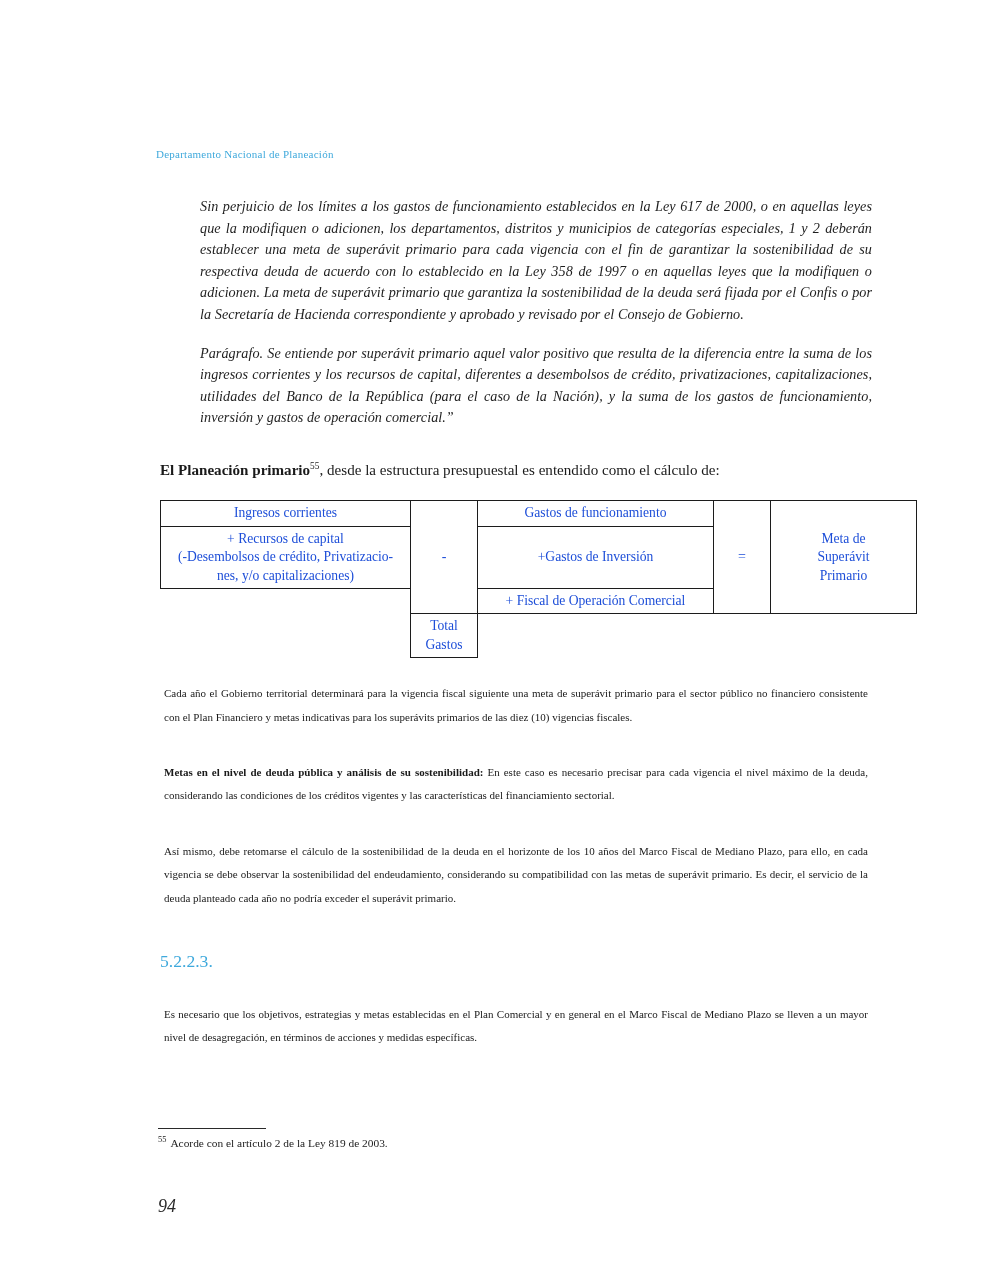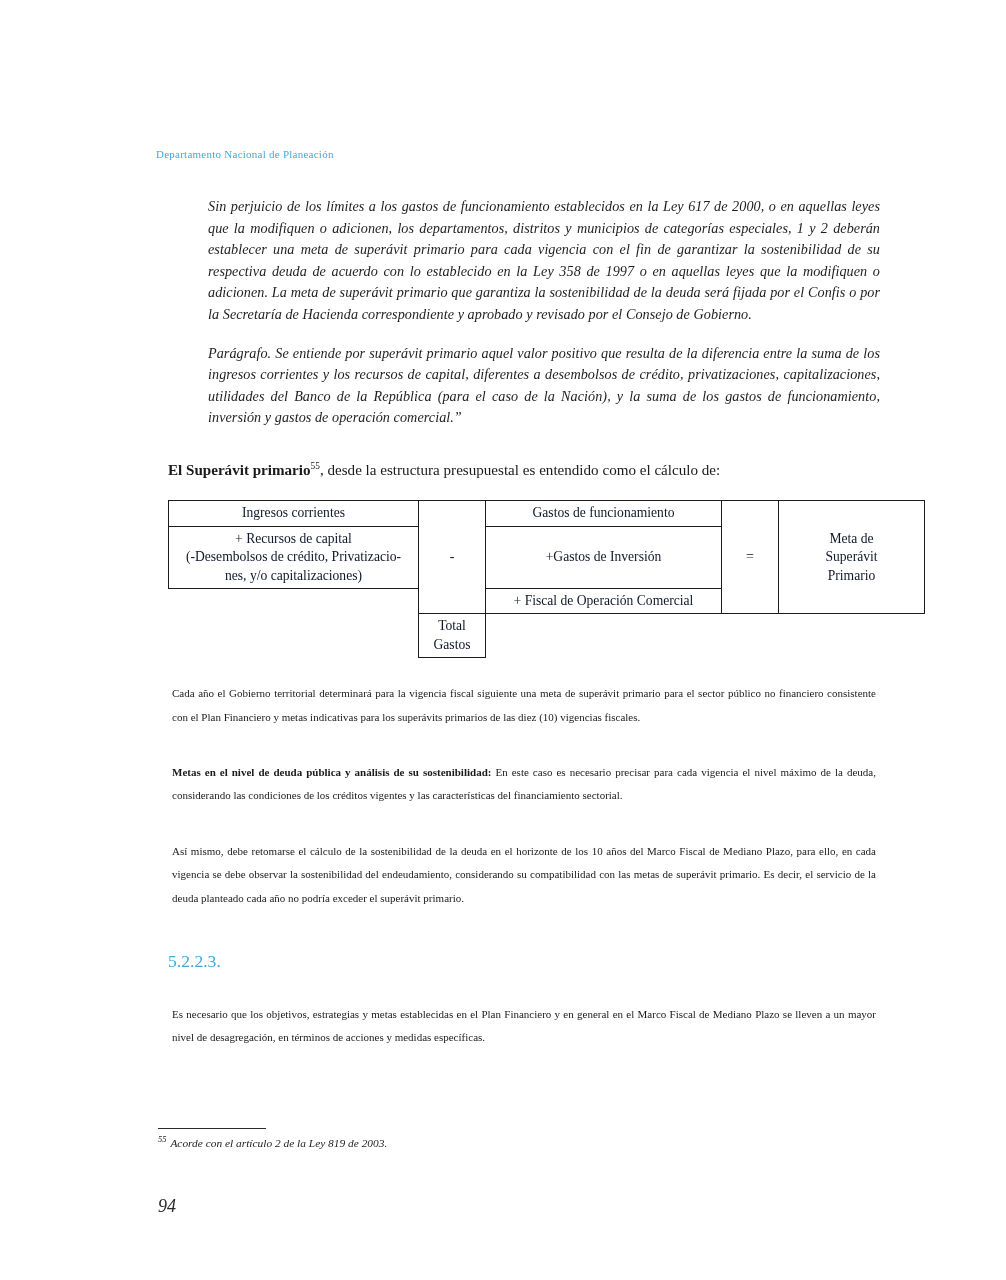--- a/index.html
+++ b/index.html
@@ -30,21 +30,21 @@
     top: 148px;
     font-size: 11px;
     letter-spacing: 0.25px;
     color: #3FA9DC;
     font-family: "Liberation Serif", "DejaVu Serif", serif;
   }
 
   
   .content {
     position: absolute;
-    left: 168px;
+    left: 160px;
     top: 196px;
     width: 712px;
   }
 
   
   .quote-block {
     margin-left: 40px;
     width: 672px;
   }
   .quote-para {
@@ -97,21 +97,21 @@
     table-layout: fixed;
     margin: 0;
   }
   .formula-table td {
     border: 1px solid #1c1c1c;
     text-align: center;
     vertical-align: middle;
     font-size: 13.6px;
     line-height: 18.4px;
     padding: 3px 4px;
-    color: #0f172a;
+    color: #1d4ed8;
   }
   .formula-table td.op {
     border: 1px solid #1c1c1c;
     font-size: 14px;
   }
   .col-a { width: 241px; }
   .col-op1 { width: 58px; }
   .col-b { width: 227px; }
   .col-op2 { width: 48px; }
   .col-c { width: 137px; }
@@ -146,21 +146,20 @@
   .footnote-rule {
     width: 108px;
     height: 0;
     border-top: 1px solid #2a2a2a;
     margin: 0 0 7px 0;
   }
   .footnote-text {
     font-size: 11.4px;
     line-height: 15px;
     color: #222;
-    font-style: italic;
   }
   .footnote-text sup {
     font-size: 8.4px;
     vertical-align: super;
     line-height: 0;
     margin-right: 4px;
   }
 
   
   .folio {
@@ -181,21 +180,21 @@
 
   <div class="content">
 
     <div class="quote-block">
       <p class="quote-para">Sin perjuicio de los límites a los gastos de funcionamiento establecidos en la Ley 617 de 2000, o en aquellas leyes que la modifiquen o adicionen, los departamentos, distritos y municipios de categorías especiales, 1 y 2 deberán establecer una meta de superávit primario para cada vigencia con el fin de garantizar la sostenibilidad de su respectiva deuda de acuerdo con lo establecido en la Ley 358 de 1997 o en aquellas leyes que la modifiquen o adicionen. La meta de superávit primario que garantiza la sostenibilidad de la deuda será fijada por el Confis o por la Secretaría de Hacienda correspondiente y aprobado y revisado por el Consejo de Gobierno.</p>
       <p class="quote-para">Parágrafo. Se entiende por superávit primario aquel valor positivo que resulta de la diferencia entre la suma de los ingresos corrientes y los recursos de capital, diferentes a desembolsos de crédito, privatizaciones, capitalizaciones, utilidades del Banco de la República (para el caso de la Nación), y la suma de los gastos de funcionamiento, inversión y gastos de operación comercial.”</p>
     </div>
 
     <div class="gap-30"></div>
 
-    <p class="lead-line"><span class="bold">El Superávit primario</span><sup class="fn">55</sup><span>, desde la estructura presupuestal es entendido como el cálculo de:</span></p>
+    <p class="lead-line"><span class="bold">El Planeación primario</span><sup class="fn">55</sup><span>, desde la estructura presupuestal es entendido como el cálculo de:</span></p>
 
     <div class="gap-18"></div>
 
     <table class="formula-table">
       <tbody>
         <tr>
           <td class="col-a">Ingresos corrientes</td>
           <td class="col-op1 op" rowspan="3">-</td>
           <td class="col-b">Gastos de funcionamiento</td>
           <td class="col-op2 op" rowspan="3">=</td>
@@ -236,21 +235,21 @@
     <p class="para">Así mismo, debe retomarse el cálculo de la sostenibilidad de la deuda en el horizonte de los 10 años del Marco Fiscal de Mediano Plazo, para ello, en cada vigencia se debe observar la sostenibilidad del endeudamiento, considerando su compatibilidad con las metas de superávit primario. Es decir, el servicio de la deuda planteado cada año no podría exceder el superávit primario.</p>
 
     <div class="gap-34"></div>
 
     <div class="section-heading" style="color: rgb(63, 169, 220);">
       <span class="num" style="color: rgb(63, 169, 220);">5.2.2.3.</span>
     </div>
 
     <div class="gap-24"></div>
 
-    <p class="para">Es necesario que los objetivos, estrategias y metas establecidas en el Plan Financiero y en general en el Marco Fiscal de Mediano Plazo se lleven a un mayor nivel de desagregación, en términos de acciones y medidas específicas.</p>
+    <p class="para">Es necesario que los objetivos, estrategias y metas establecidas en el Plan Comercial y en general en el Marco Fiscal de Mediano Plazo se lleven a un mayor nivel de desagregación, en términos de acciones y medidas específicas.</p>
 
     <div class="gap-24"></div>
 
 
   </div>
 
   <div class="footnote-area">
     <div class="footnote-rule"></div>
     <div class="footnote-text"><sup>55</sup><span>Acorde con el artículo 2 de la Ley 819 de 2003.</span></div>
   </div>

